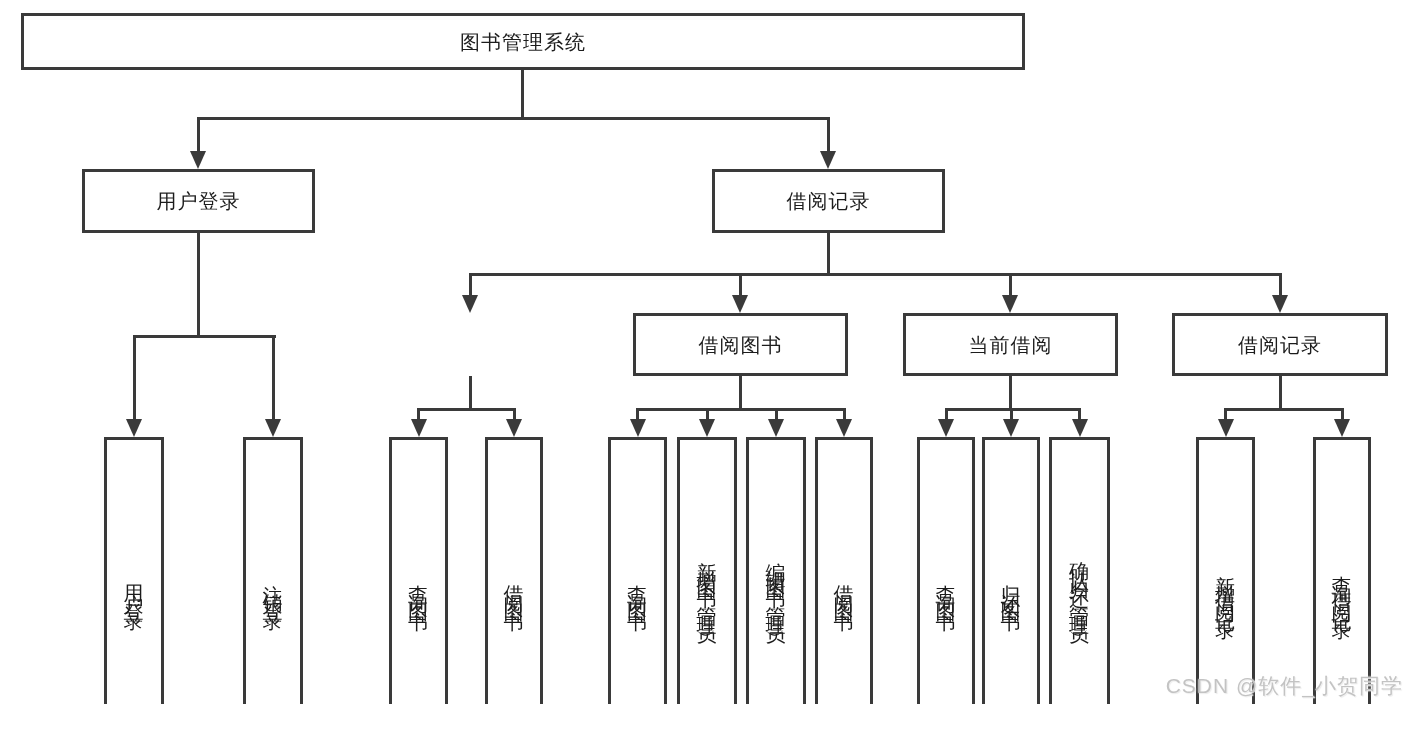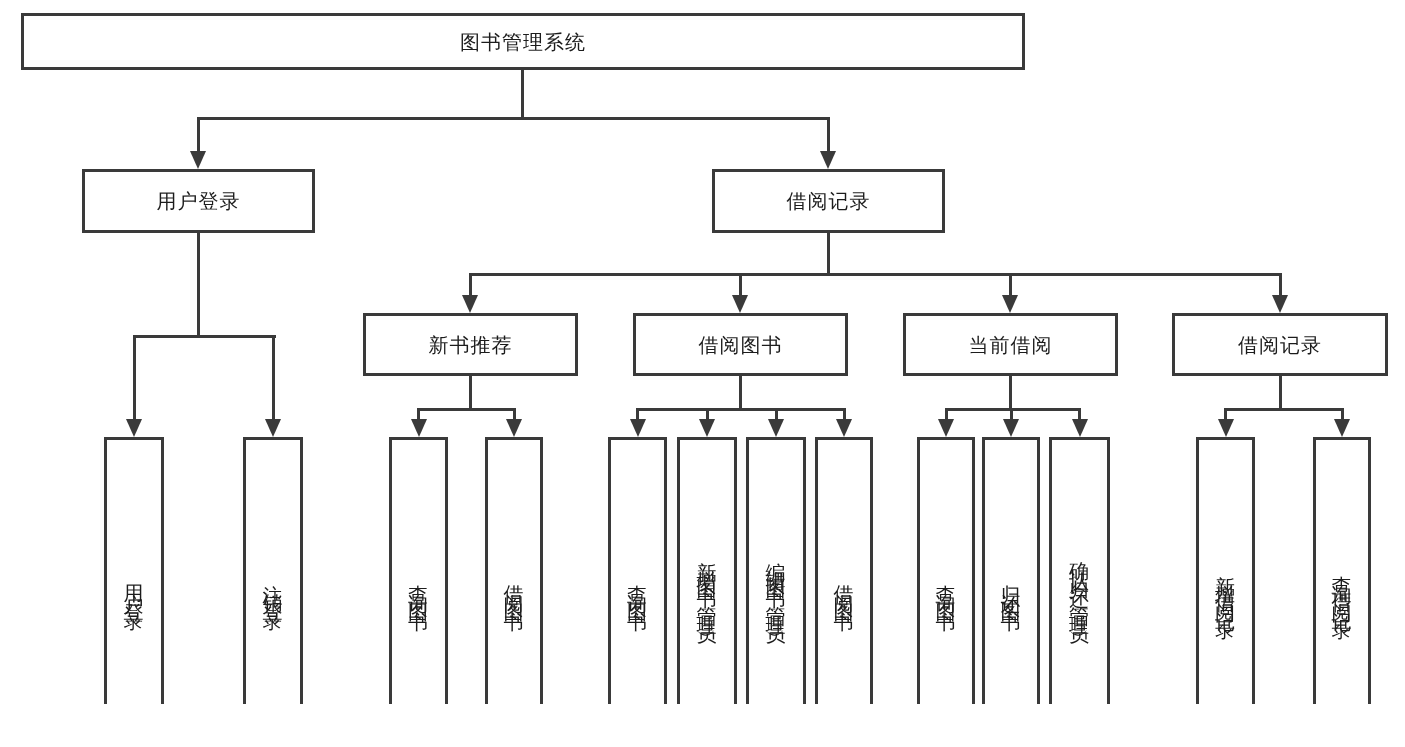--- a/index.html
+++ b/index.html
@@ -68,23 +68,20 @@
   <div class="hl" style="left:469px;top:273px;width:813px"></div>
   <div class="vl" style="left:469px;top:273px;height:22px"></div>
   <div class="ah" style="left:462px;top:295px"></div>
   <div class="vl" style="left:739px;top:273px;height:22px"></div>
   <div class="ah" style="left:732px;top:295px"></div>
   <div class="vl" style="left:1009px;top:273px;height:22px"></div>
   <div class="ah" style="left:1002px;top:295px"></div>
   <div class="vl" style="left:1279px;top:273px;height:22px"></div>
   <div class="ah" style="left:1272px;top:295px"></div>
 
-  <div class="box h" style="left:363px;top:313px;width:215px;height:63px">
-    <span>新书推荐</span>
-  </div>
   <div class="box h" style="left:633px;top:313px;width:215px;height:63px">
     <span>借阅图书</span>
   </div>
   <div class="box h" style="left:903px;top:313px;width:215px;height:63px">
     <span>当前借阅</span>
   </div>
   <div class="box h" style="left:1172px;top:313px;width:216px;height:63px">
     <span>借阅记录</span>
   </div>
 
@@ -161,13 +158,14 @@
     <span>确认归还（管理员）</span>
   </div>
 
   <div class="box v" style="left:1196px;top:437px;width:59px;height:299px">
     <span>新增借阅记录</span>
   </div>
   <div class="box v" style="left:1313px;top:437px;width:58px;height:299px">
     <span>查询借阅记录</span>
   </div>
 
+  <div class="watermark">CSDN @软件_小贺同学</div>
 </div>
 
 </body></html>

